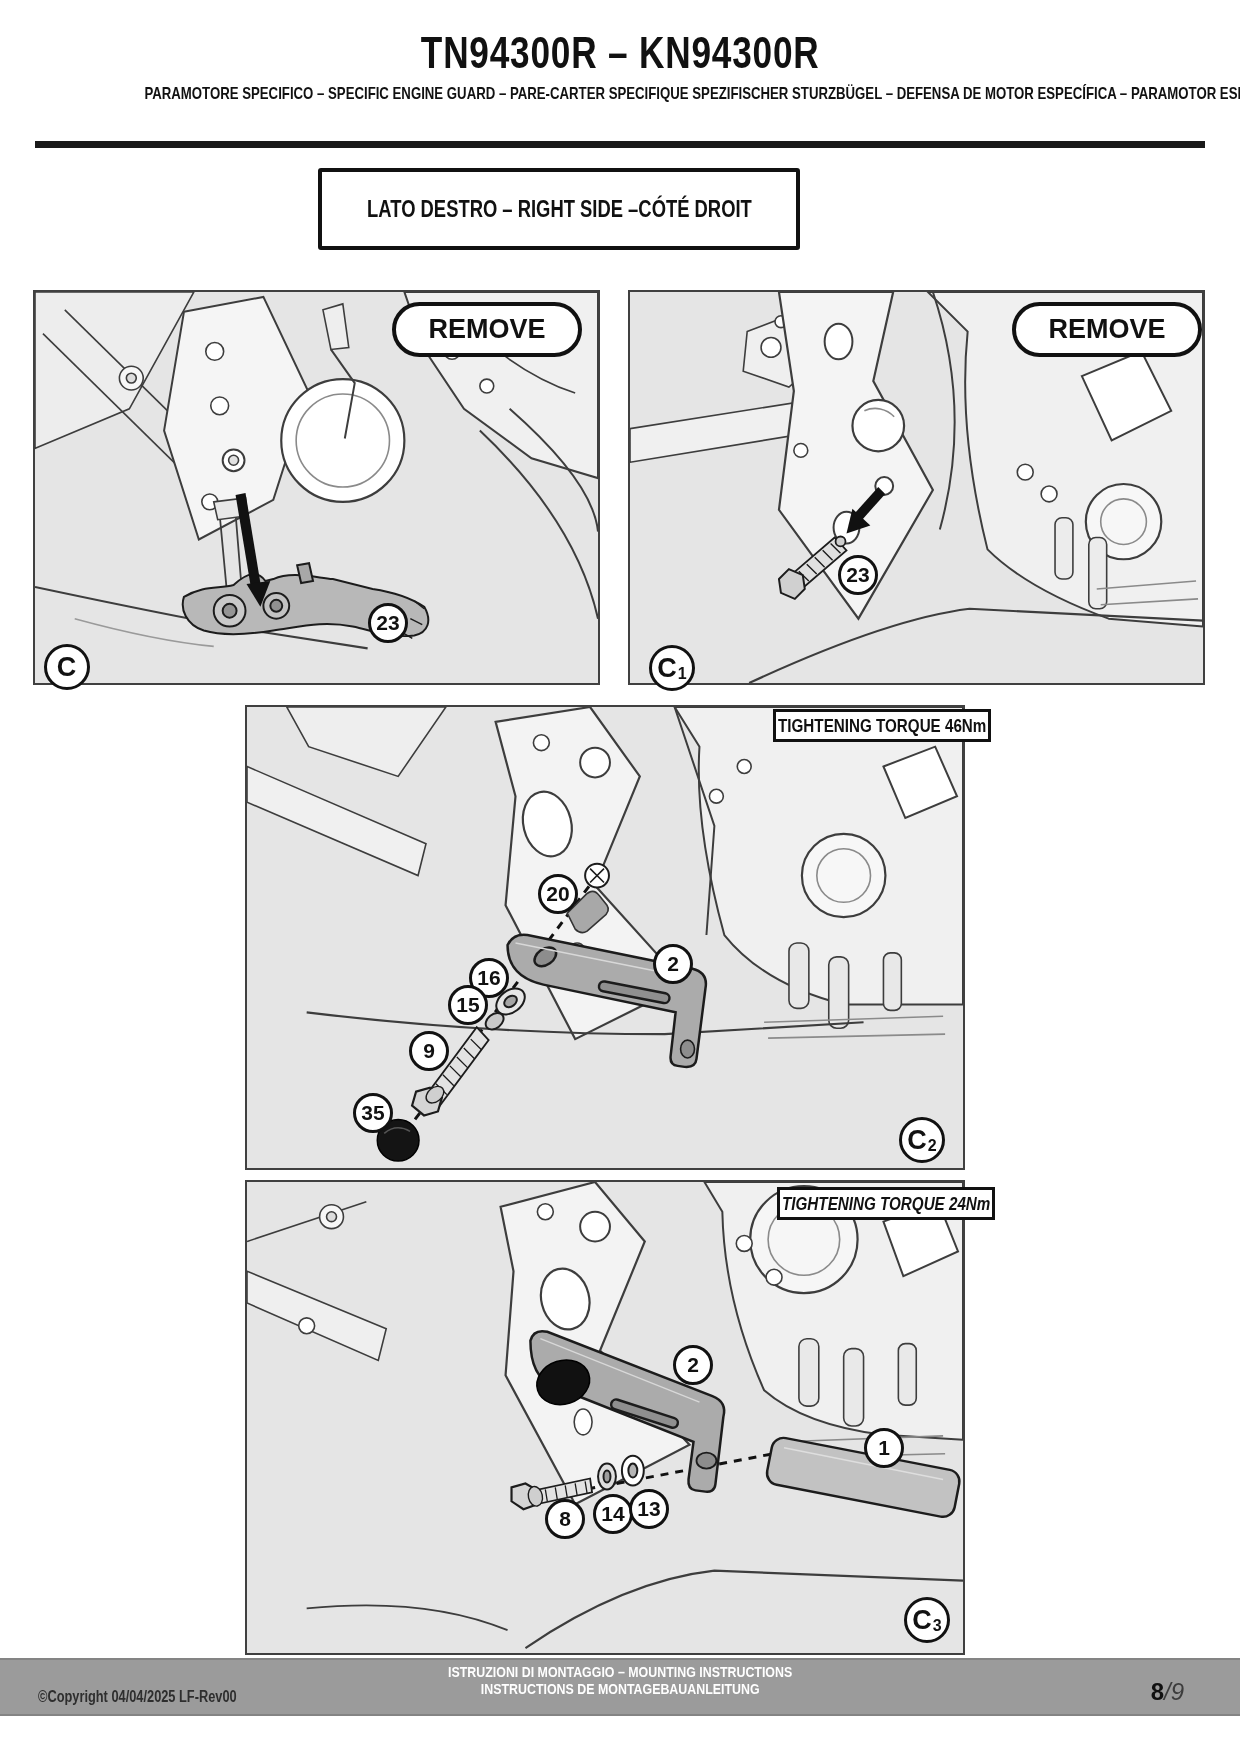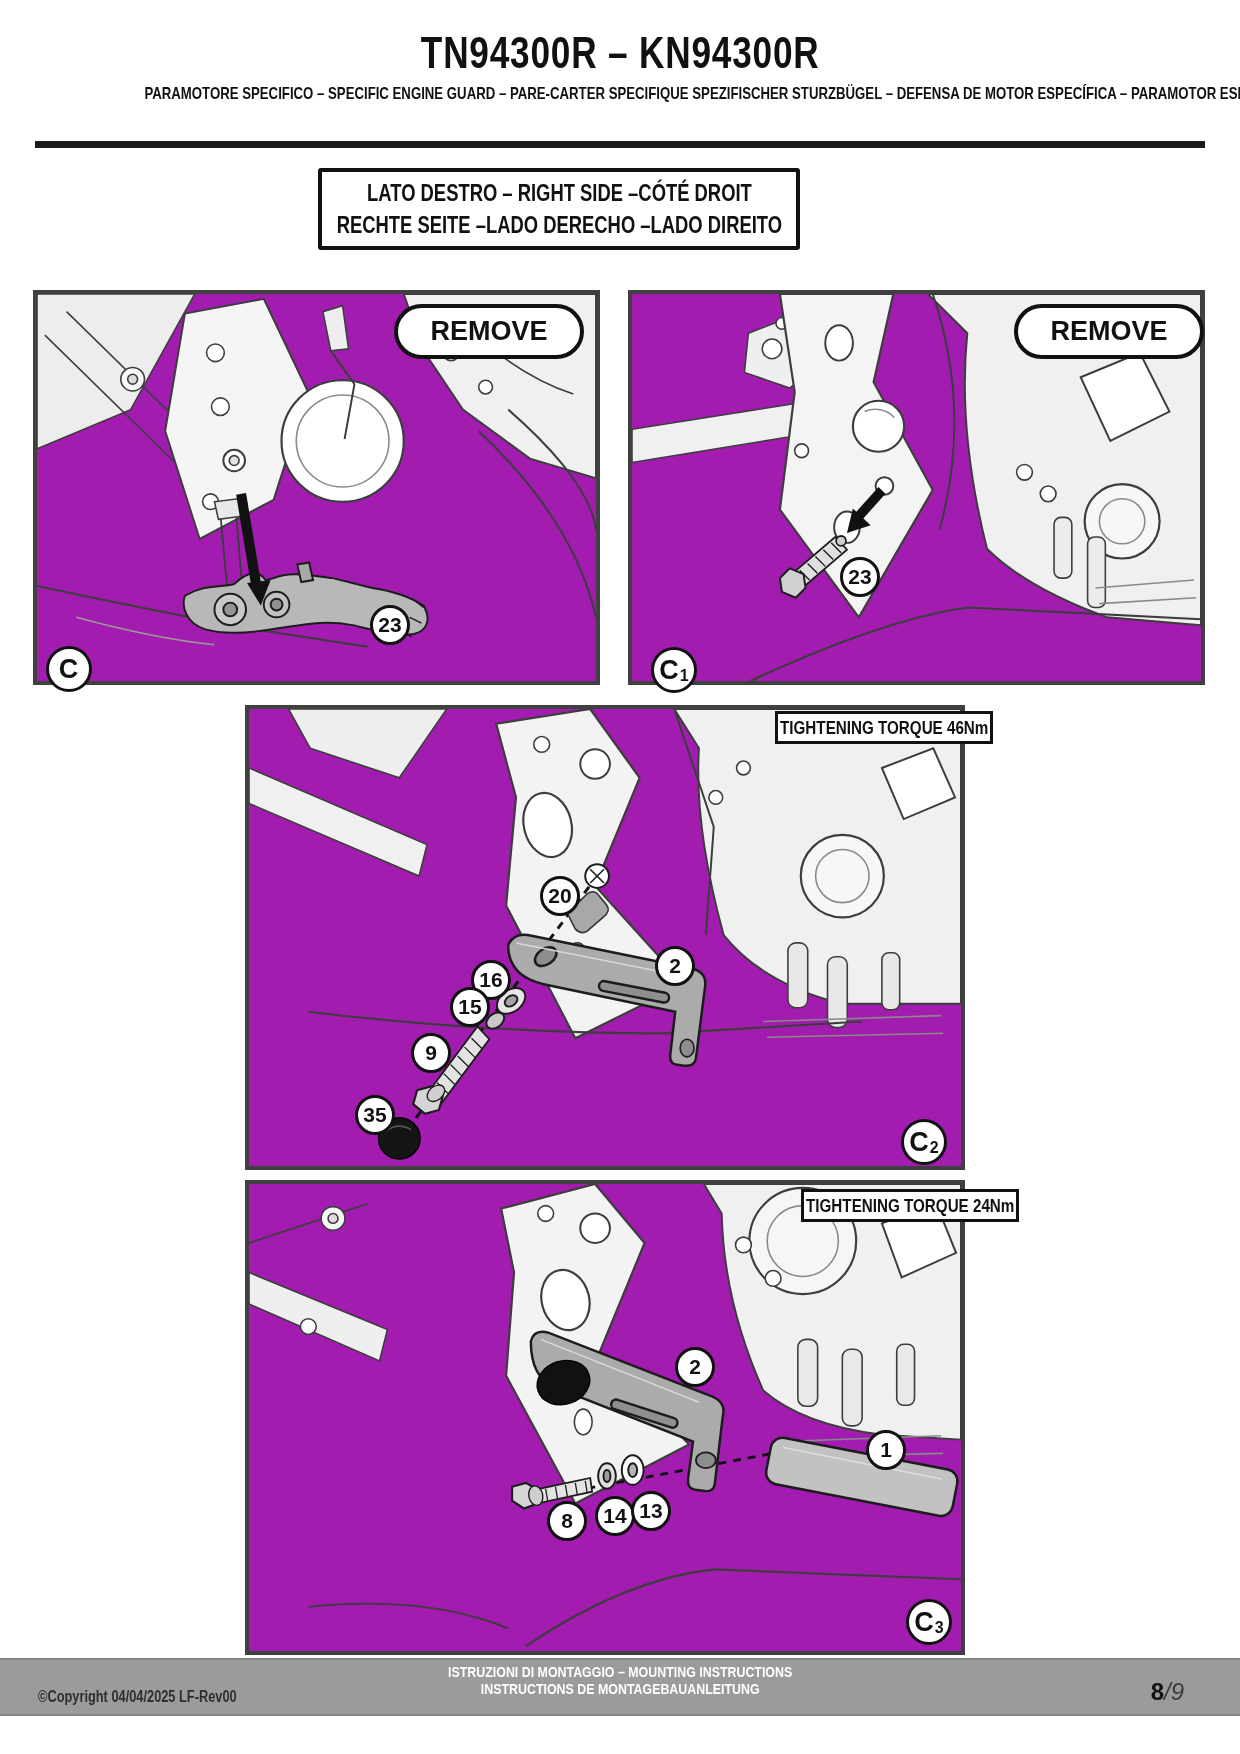--- a/index.html
+++ b/index.html
@@ -10,21 +10,21 @@
   .cond { display:inline-block; transform:scaleX(0.8); transform-origin:center; white-space:nowrap; font-weight:bold; }
 
   .hdr-title { position:absolute; top:28px; left:0; width:100%; text-align:center; font-size:44px; font-weight:bold; letter-spacing:1px; color:#111; }
   .hdr-sub { position:absolute; top:84px; left:0; width:100%; text-align:center; font-size:16.5px; font-weight:bold; color:#111; }
   .hdr-rule { position:absolute; top:141px; left:35px; width:1170px; height:7px; background:#1a1a1a; }
 
   .banner { position:absolute; left:318px; top:168px; width:482px; height:82px; border:4px solid #111; border-radius:3px; background:#fff;
             display:flex; flex-direction:column; align-items:center; justify-content:center; gap:2px; }
   .banner div { font-size:23px; font-weight:bold; color:#111; line-height:30px; }
 
-  .panel { position:absolute; background:#a21caf; border:4px solid #404040; }
+  .panel { position:absolute; background:#e5e5e5; border:2px solid #404040; }
   .panel-c  { left:33px;  top:290px; width:567px; height:395px; }
   .panel-c1 { left:628px; top:290px; width:577px; height:395px; }
   .panel-c2 { left:245px; top:705px; width:720px; height:465px; }
   .panel-c3 { left:245px; top:1180px; width:720px; height:475px; }
   .panel svg { position:absolute; left:0; top:0; width:100%; height:100%; }
 
   .pill { position:absolute; width:190px; height:55px; border:4px solid #111; border-radius:28px; background:#fff;
           display:flex; align-items:center; justify-content:center; font-size:27px; font-weight:bold; color:#111; }
   .torque { position:absolute; border:3px solid #111; background:#fff; padding:4px 10px 3px 10px;
             font-size:19px; font-weight:bold; color:#111; display:flex; align-items:center; justify-content:center;margin-left:26px; }
@@ -47,21 +47,20 @@
 <body>
 
 <div class="page">
 
   <div class="hdr-title"><span class="cond">TN94300R – KN94300R</span></div>
   <div class="hdr-sub"><span class="cond">PARAMOTORE SPECIFICO  –  SPECIFIC ENGINE GUARD – PARE-CARTER SPECIFIQUE SPEZIFISCHER STURZBÜGEL – DEFENSA DE MOTOR ESPECÍFICA – PARAMOTOR ESPECÍFICO</span></div>
   <div class="hdr-rule"></div>
 
   <div class="banner">
     <div><span class="cond">LATO DESTRO – RIGHT SIDE –CÓTÉ DROIT</span></div>
-    <div><span class="cond">RECHTE SEITE –LADO DERECHO –LADO DIREITO</span></div>
   </div>
 
   <section class="panel panel-c">
     <svg viewBox="0 0 567 395" preserveAspectRatio="none">
       <g stroke="#3d3d3d" stroke-width="1.6" fill="none">
         <polygon points="0,0 160,0 95,118 0,158" fill="#ededed"></polygon>
         <line x1="8" y1="42" x2="150" y2="182"></line>
         <line x1="30" y1="18" x2="172" y2="158"></line>
         <circle cx="97" cy="87" r="12" fill="#f7f7f7"></circle>
         <circle cx="97" cy="87" r="5" fill="#ddd"></circle>
@@ -280,21 +279,21 @@
         <ellipse cx="388" cy="291" rx="4.5" ry="7" fill="#b5b5b5"></ellipse>
       </g>
 
       <g stroke="#1c1c1c" stroke-width="1.8">
         <polygon points="345,299 347,313 291,325 289,311" fill="#e3e3e3"></polygon>
         <path d="M300,310 L302,322 M310,308 L312,320 M320,306 L322,318 M330,304 L332,316 M340,302 L342,314" stroke-width="1.3" fill="none"></path>
         <polygon points="266,308 280,304 292,311 292,325 278,330 266,322" fill="#d5d5d5" stroke-width="2.2"></polygon>
         <ellipse cx="290" cy="317" rx="7" ry="10" fill="#cfcfcf" stroke-width="1.4" transform="rotate(-12 290 317)"></ellipse>
       </g>
     </svg>
-    <div class="torque" style="left:526px; top:5px; width:218px; height:33px;">
+    <div class="torque" style="left:504px; top:5px; width:218px; height:33px;font-style:italic;">
       <span class="cond">TIGHTENING TORQUE 24Nm</span>
     </div>
     <div class="part-circle" style="left:426px; top:163px;">2</div>
     <div class="part-circle" style="left:617px; top:246px;">1</div>
     <div class="part-circle" style="left:298px; top:317px;">8</div>
     <div class="part-circle" style="left:346px; top:312px;">14</div>
     <div class="part-circle" style="left:382px; top:307px;">13</div>
     <div class="panel-label" style="left:657px; top:415px;">
       <span>C</span>
         <span class="sub">3</span>

